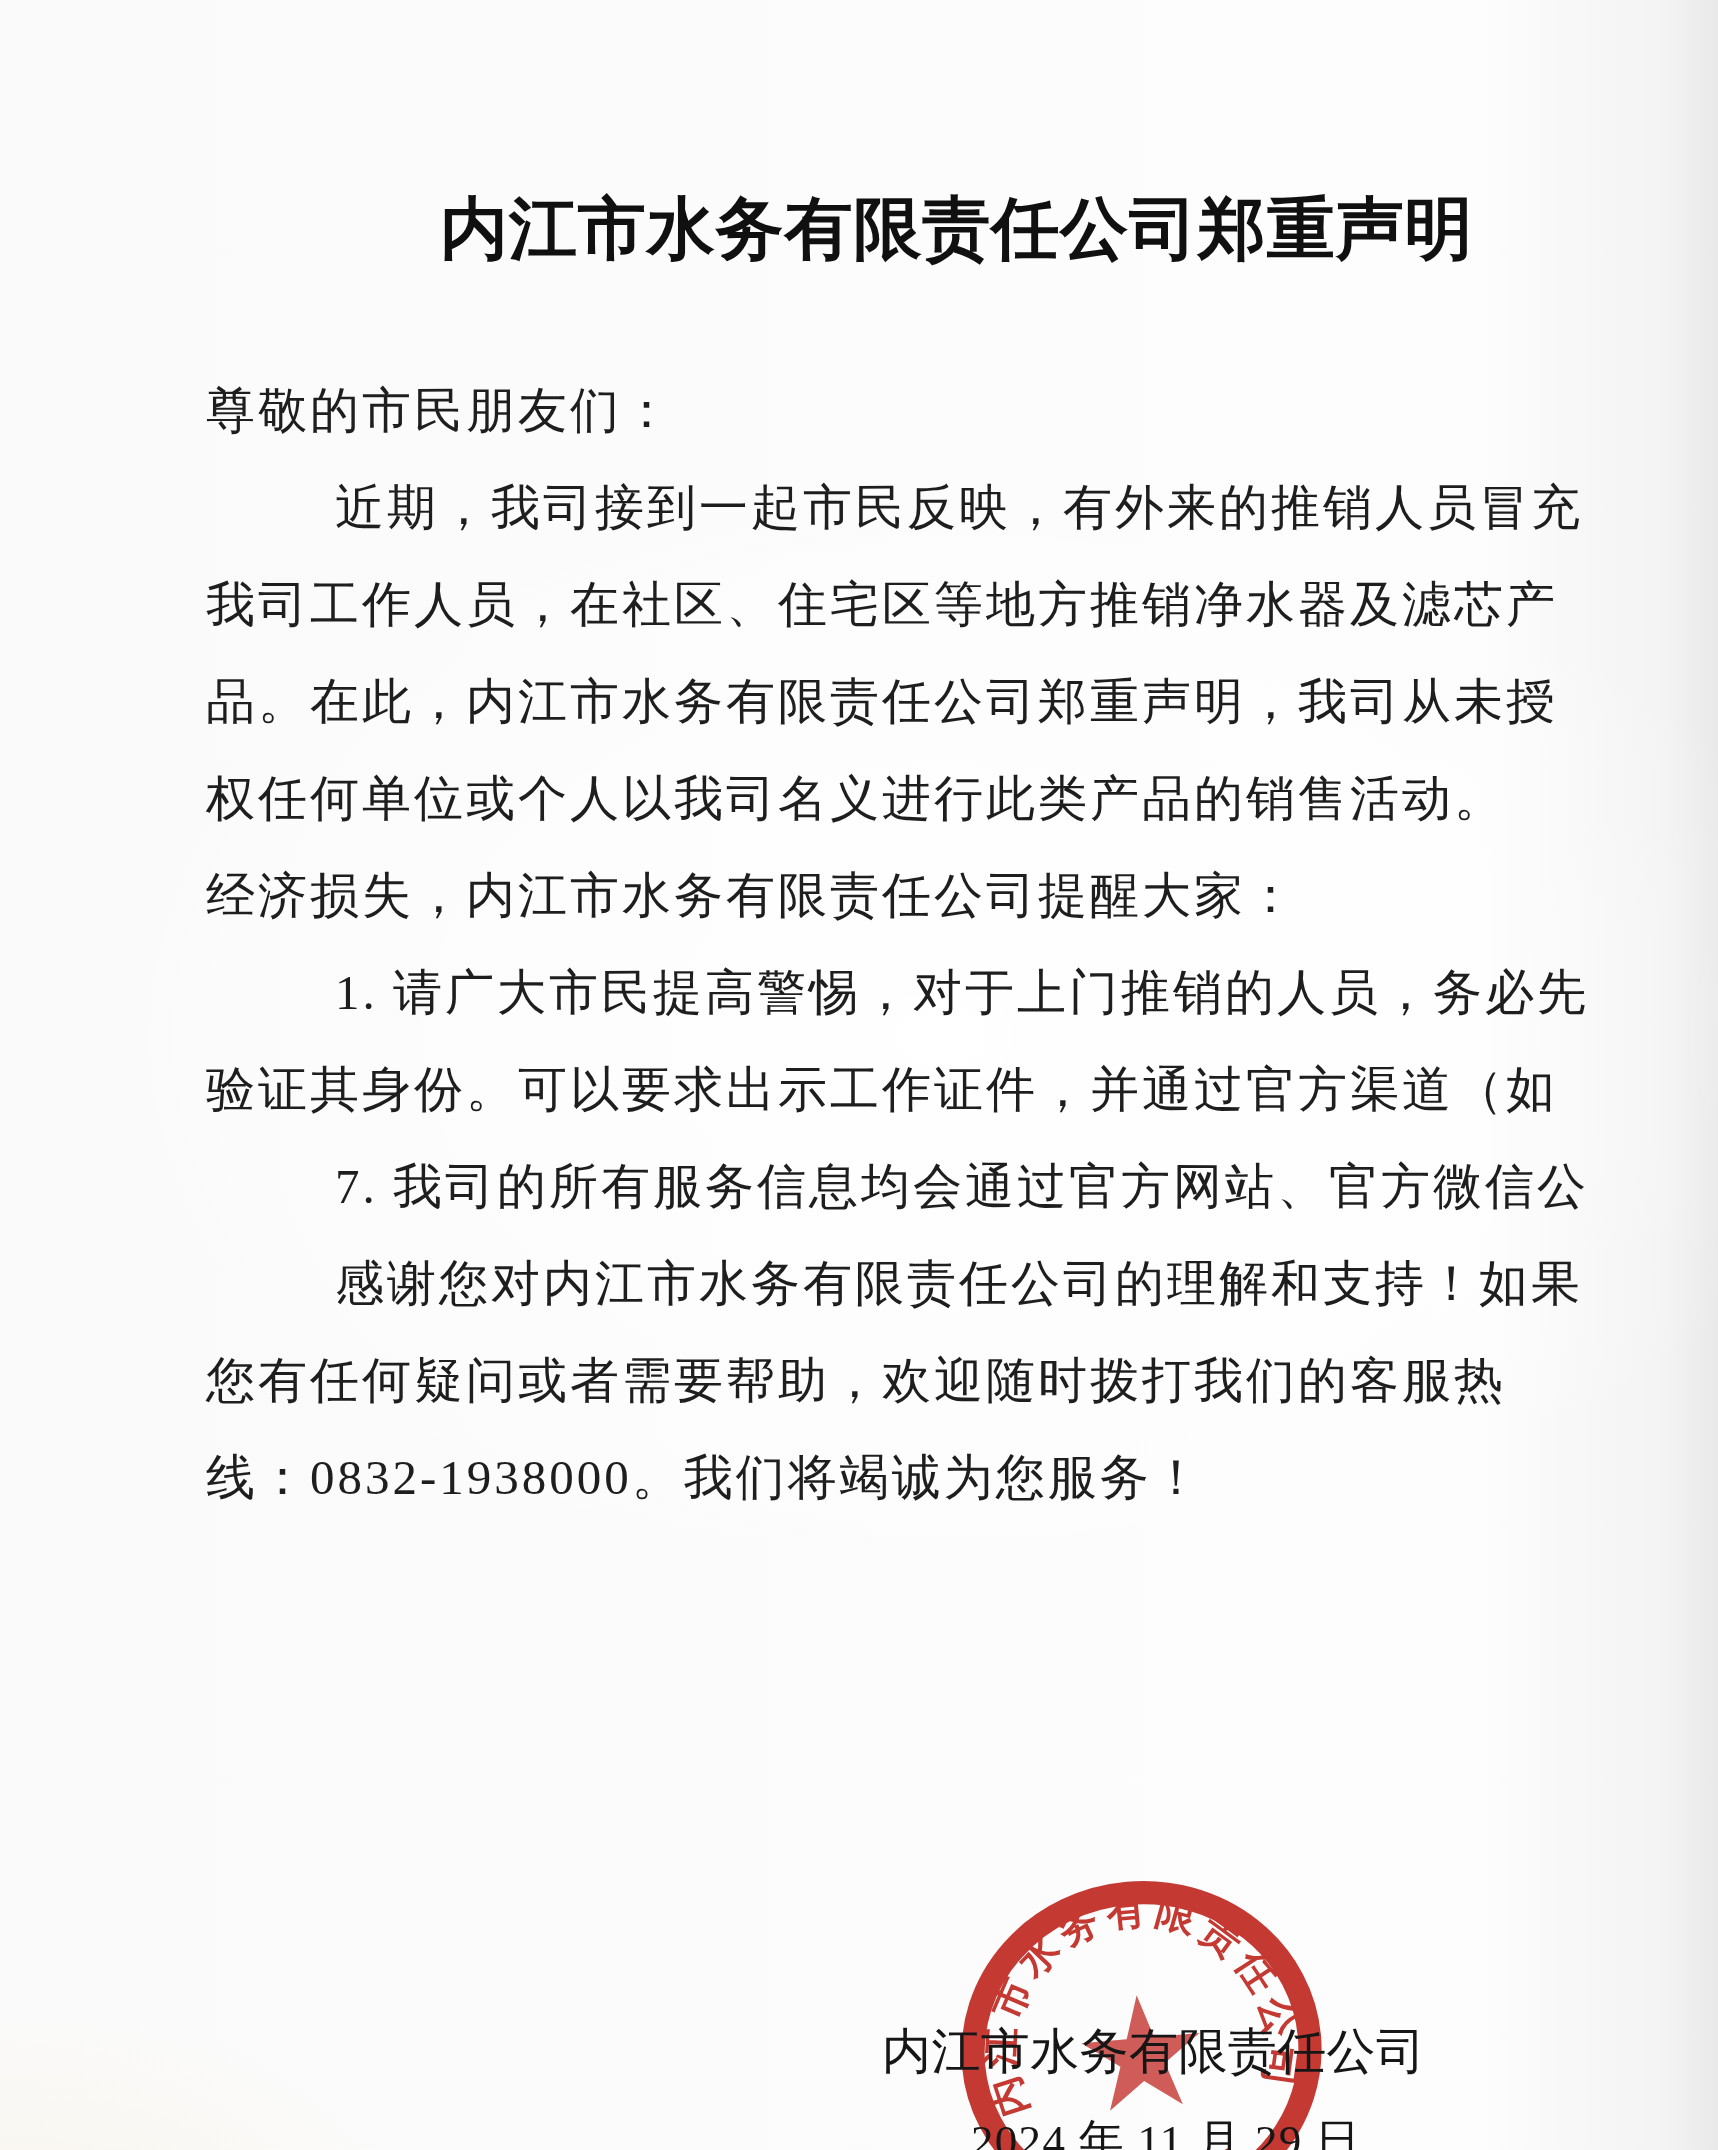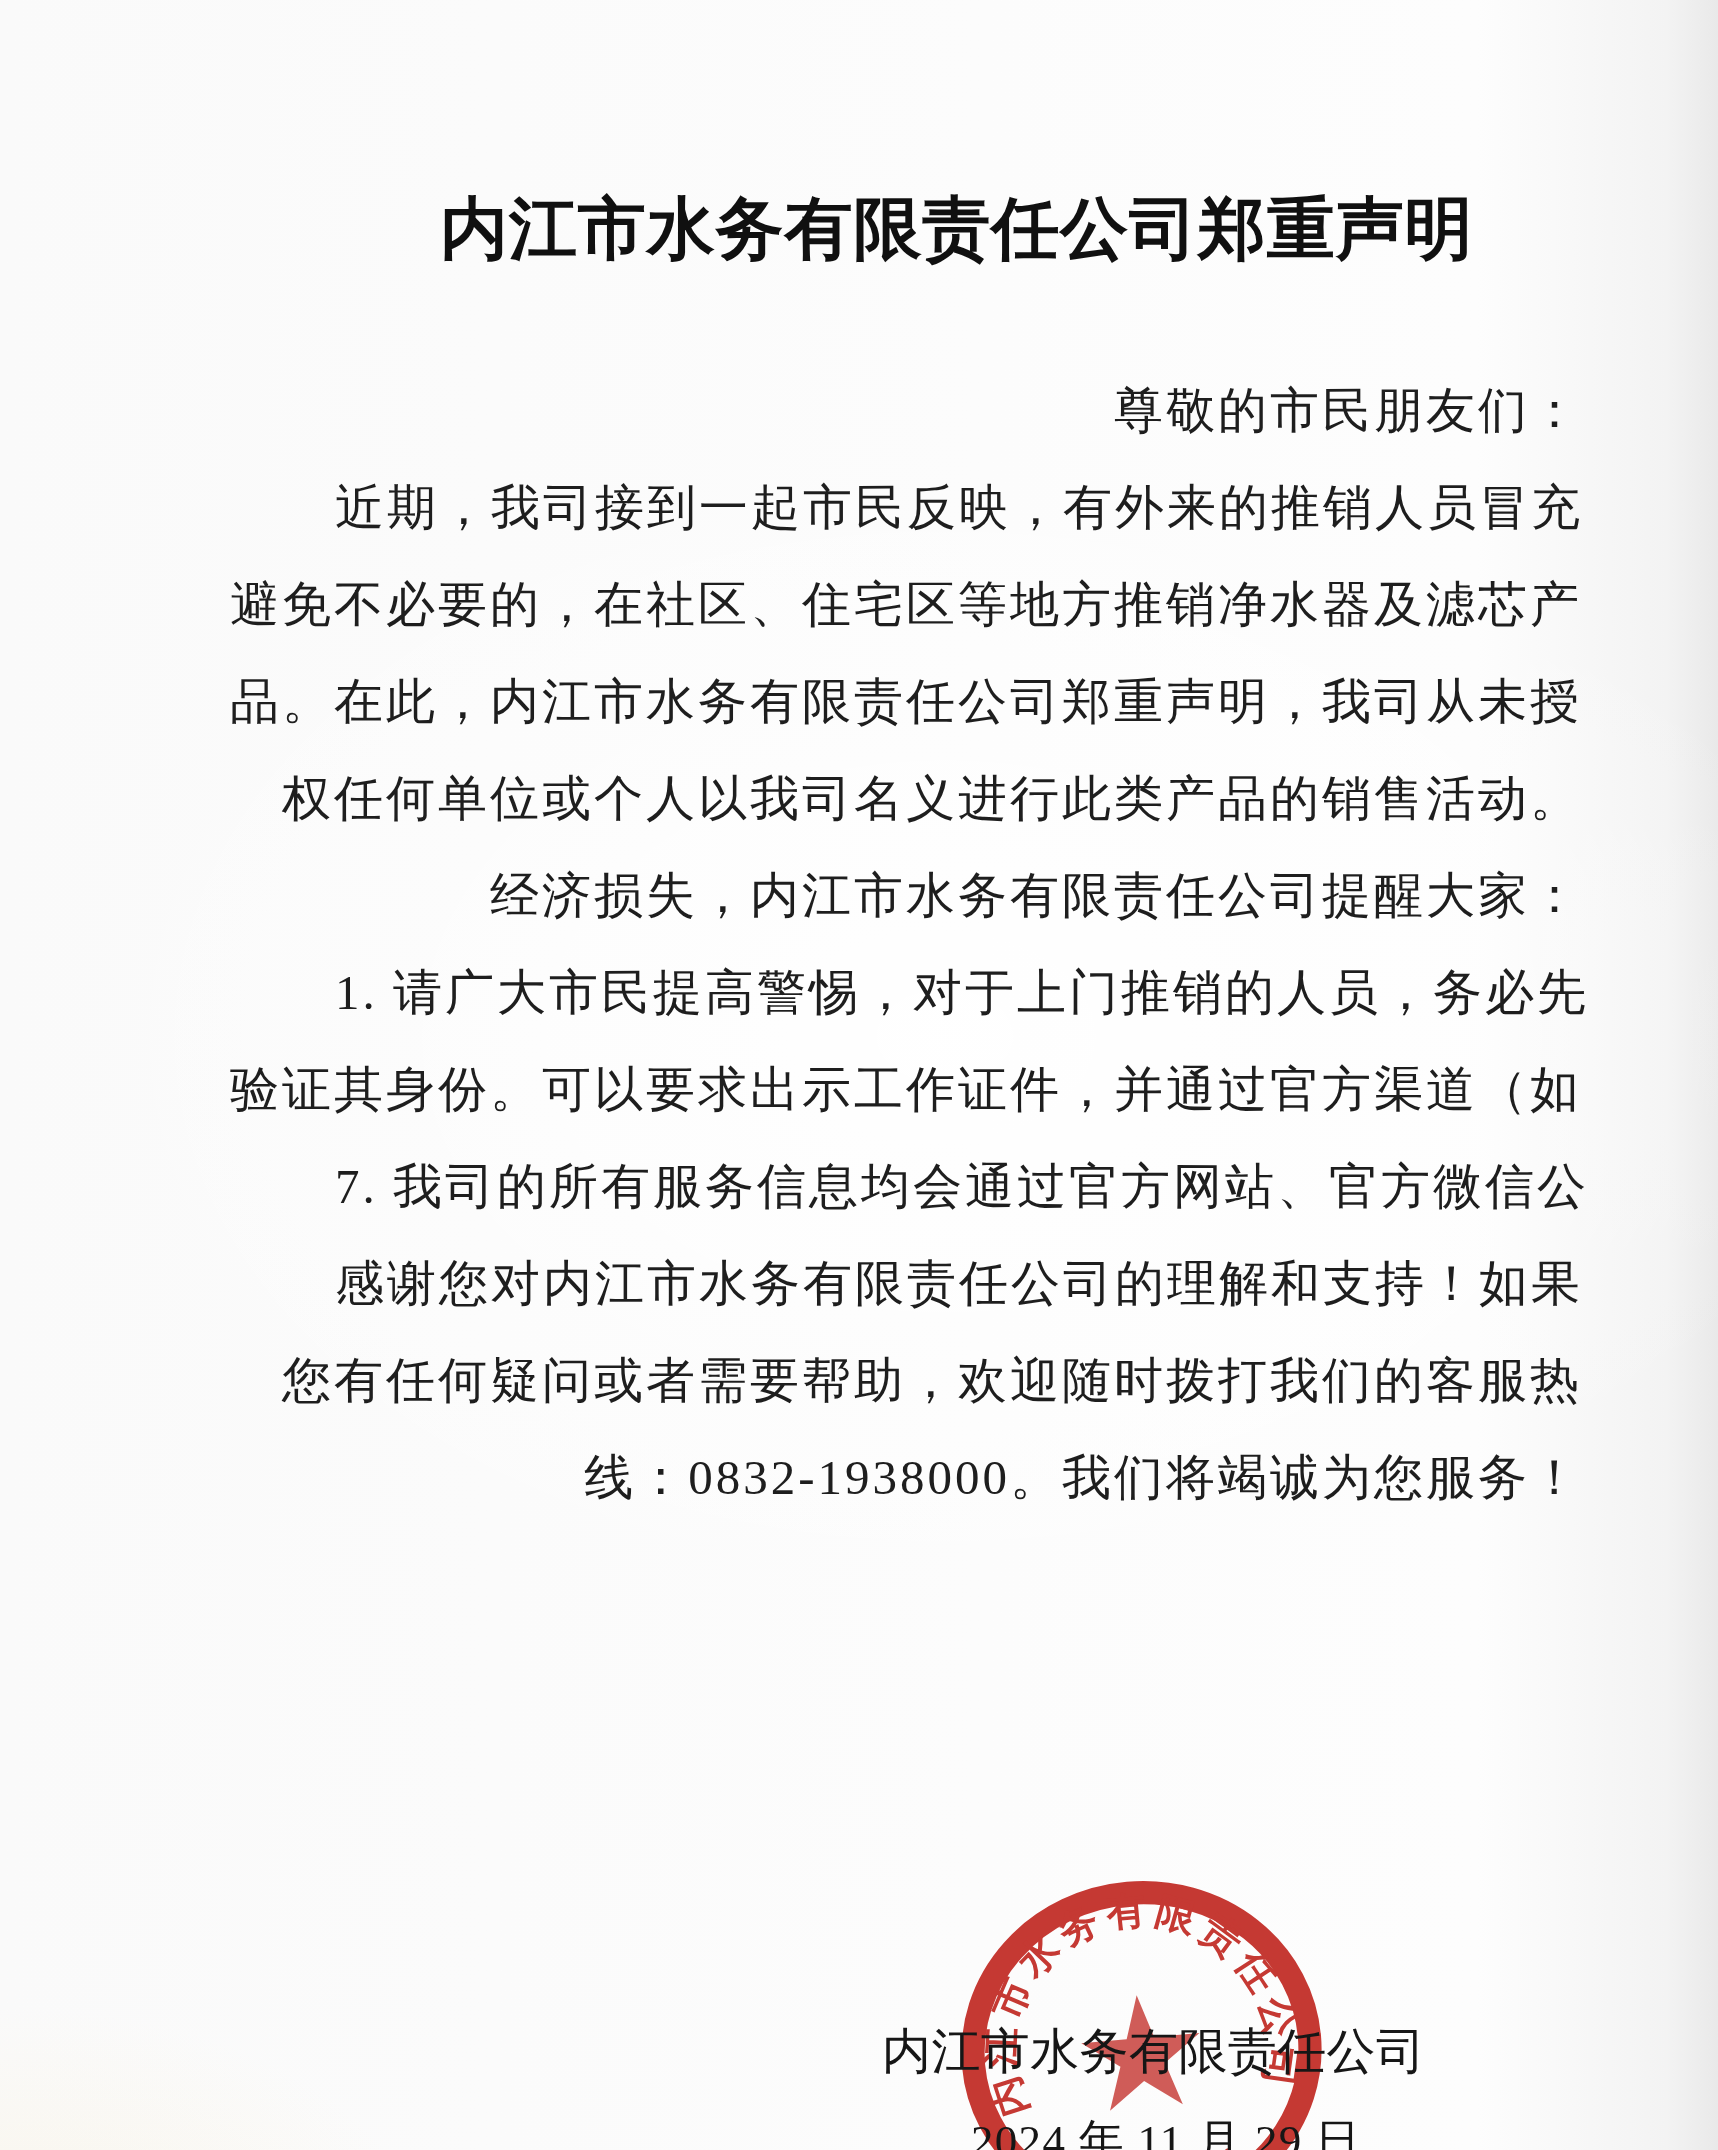--- a/index.html
+++ b/index.html
@@ -37,21 +37,20 @@
     top: 362px;
     width: 1376px;
     font-size: 49px;
     line-height: 97px;
     letter-spacing: 3px;
     color: #1e1e1e;
   }
   .line {
     height: 97px;
     white-space: nowrap;
-    text-align: right;
   }
   .line.indent {
     padding-left: 129px;
   }
   .signature {
     position: absolute;
     left: 882px;
     top: 2019px;
     font-size: 49px;
     letter-spacing: 0.4px;
@@ -91,21 +90,21 @@
 </head>
 <body>
 
 <div class="page">
 
   <h1 class="title">内江市水务有限责任公司郑重声明</h1>
 
   <div class="body-text">
     <div class="line">尊敬的市民朋友们：</div>
     <div class="line indent">近期，我司接到一起市民反映，有外来的推销人员冒充</div>
-    <div class="line">避免不必要的，在社区、住宅区等地方推销净水器及滤芯产</div>
+    <div class="line">我司工作人员，在社区、住宅区等地方推销净水器及滤芯产</div>
     <div class="line">品。在此，内江市水务有限责任公司郑重声明，我司从未授</div>
     <div class="line">权任何单位或个人以我司名义进行此类产品的销售活动。</div>
     <div class="line">经济损失，内江市水务有限责任公司提醒大家：</div>
     <div class="line indent">1. 请广大市民提高警惕，对于上门推销的人员，务必先</div>
     <div class="line">验证其身份。可以要求出示工作证件，并通过官方渠道（如</div>
     <div class="line indent">7. 我司的所有服务信息均会通过官方网站、官方微信公</div>
     <div class="line indent">感谢您对内江市水务有限责任公司的理解和支持！如果</div>
     <div class="line">您有任何疑问或者需要帮助，欢迎随时拨打我们的客服热</div>
     <div class="line">线：0832-1938000。我们将竭诚为您服务！</div>
   </div>

